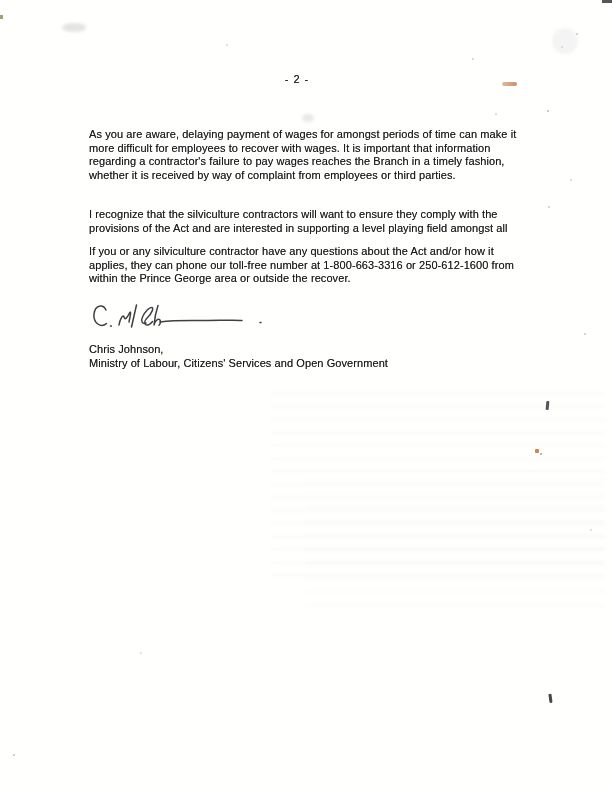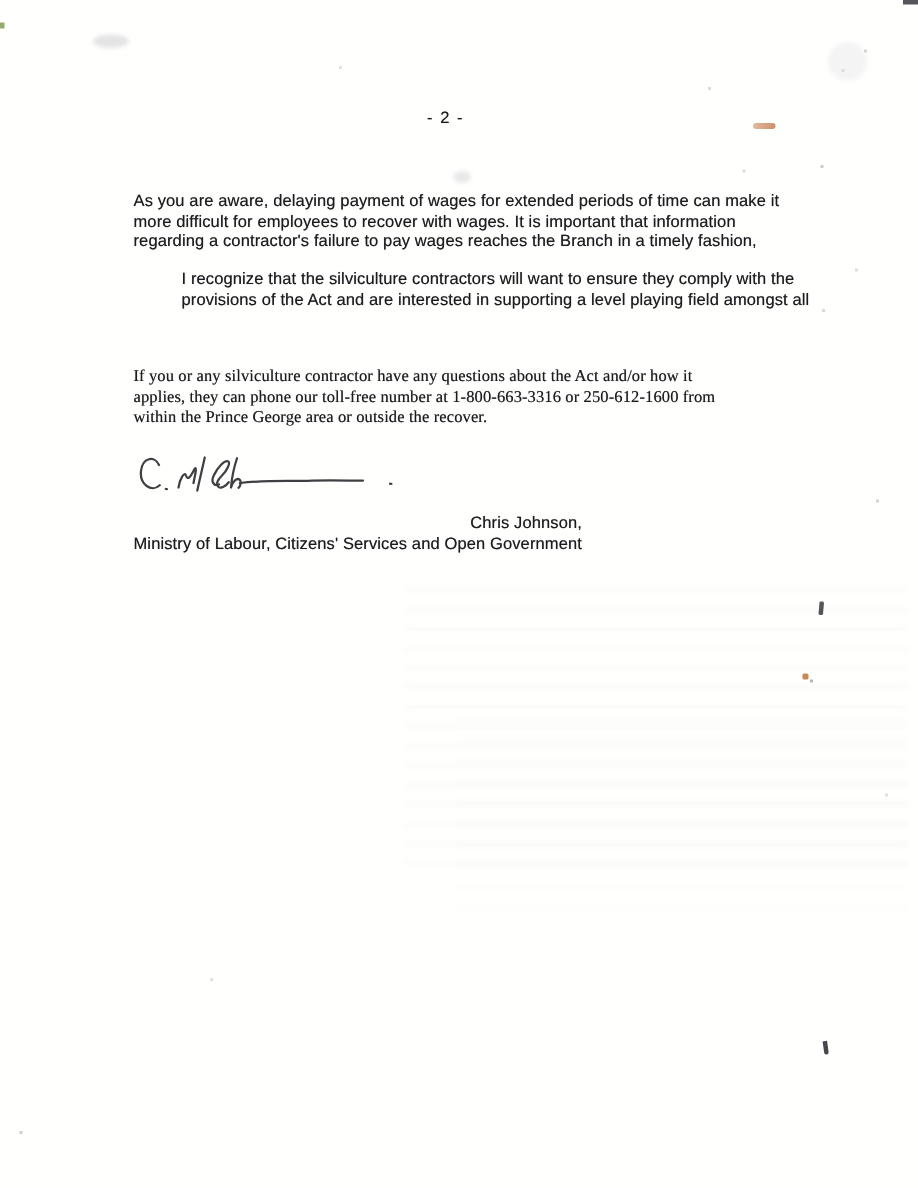--- a/index.html
+++ b/index.html
@@ -17,23 +17,23 @@
     letter-spacing:.08px;color:#1c1c1f;
     text-shadow:0 0 .45px rgba(25,25,30,.65);
     white-space:nowrap;
   }
   .page-number{
     position:absolute;top:73px;left:0;width:594px;text-align:center;
     font-size:11px;color:#1c1c1f;letter-spacing:1px;
     text-shadow:0 0 .45px rgba(25,25,30,.65);
   }
   .para-1{top:128px;}
-  .para-2{top:180px;margin-left:32px;}
-  .para-3{top:245px;font-family:Liberation Serif, serif;}
-  .sig-block{top:343px;line-height:13.5px;text-align:right;}
+  .para-2{top:208px;}
+  .para-3{top:245px;}
+  .sig-block{top:343px;line-height:13.5px;}
   .signature-svg{position:absolute;left:90px;top:298px;}
 
   
   .corner-bar{position:absolute;left:602px;top:0;width:10px;height:3px;background:#3a3a3e;opacity:.85;}
   .green-speck{position:absolute;left:0;top:15px;width:3px;height:4px;background:#8aa05f;opacity:.9;}
   .smudge{position:absolute;border-radius:50%;filter:blur(1.5px);}
   .smudge-a{left:62px;top:23px;width:24px;height:9px;background:rgba(130,130,138,.22);}
   .smudge-b{left:302px;top:114px;width:12px;height:8px;background:rgba(130,130,138,.18);}
   .smudge-c{left:552px;top:28px;width:26px;height:26px;background:rgba(150,150,158,.10);}
   .orange-dash{position:absolute;left:502px;top:82px;width:15px;height:4px;border-radius:2px;
@@ -67,23 +67,24 @@
     background:repeating-linear-gradient(180deg,rgba(105,105,120,.045) 0 3px,transparent 3px 14px);}
 </style>
 </head>
 <body>
 
 <div class="page">
 
   <div class="page-number">- 2 -</div>
 
   <div class="txt para-1">
-    <div>As you are aware, delaying payment of wages for extended periods of time can make it</div>
+    <div>As you are aware, delaying payment of wages for amongst periods of time can make it</div>
     <div>more difficult for employees to recover with wages. It is important that information</div>
     <div>regarding a contractor's failure to pay wages reaches the Branch in a timely fashion,</div>
+    <div>whether it is received by way of complaint from employees or third parties.</div>
   </div>
 
   <div class="txt para-2">
     <div>I recognize that the silviculture contractors will want to ensure they comply with the</div>
     <div>provisions of the Act and are interested in supporting a level playing field amongst all</div>
   </div>
 
   <div class="txt para-3">
     <div>If you or any silviculture contractor have any questions about the Act and/or how it</div>
     <div>applies, they can phone our toll-free number at 1-800-663-3316 or 250-612-1600 from</div>

